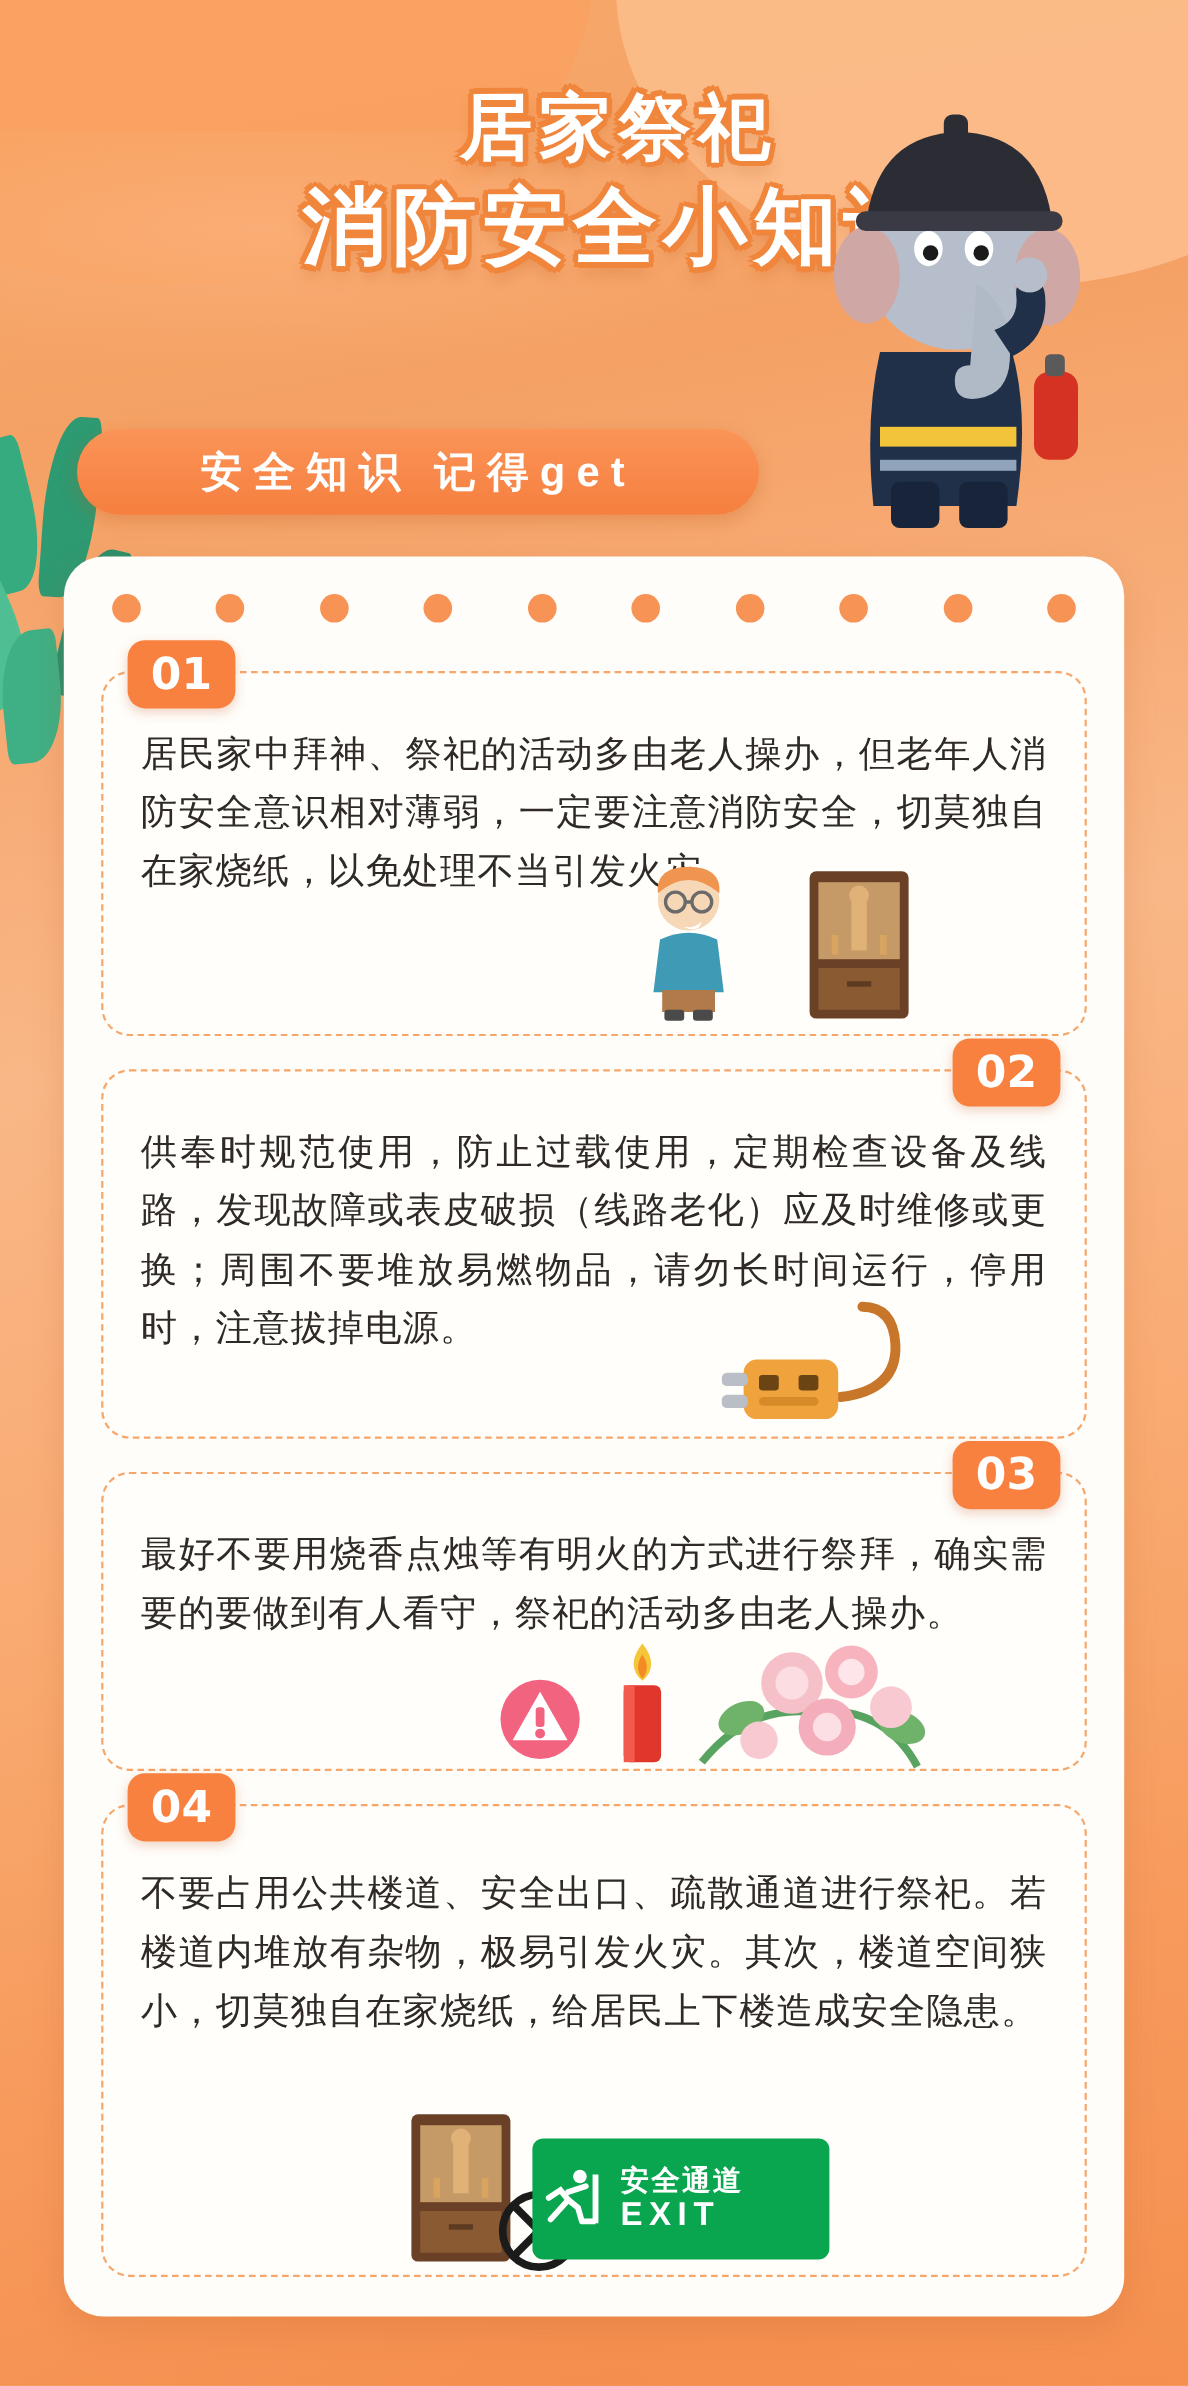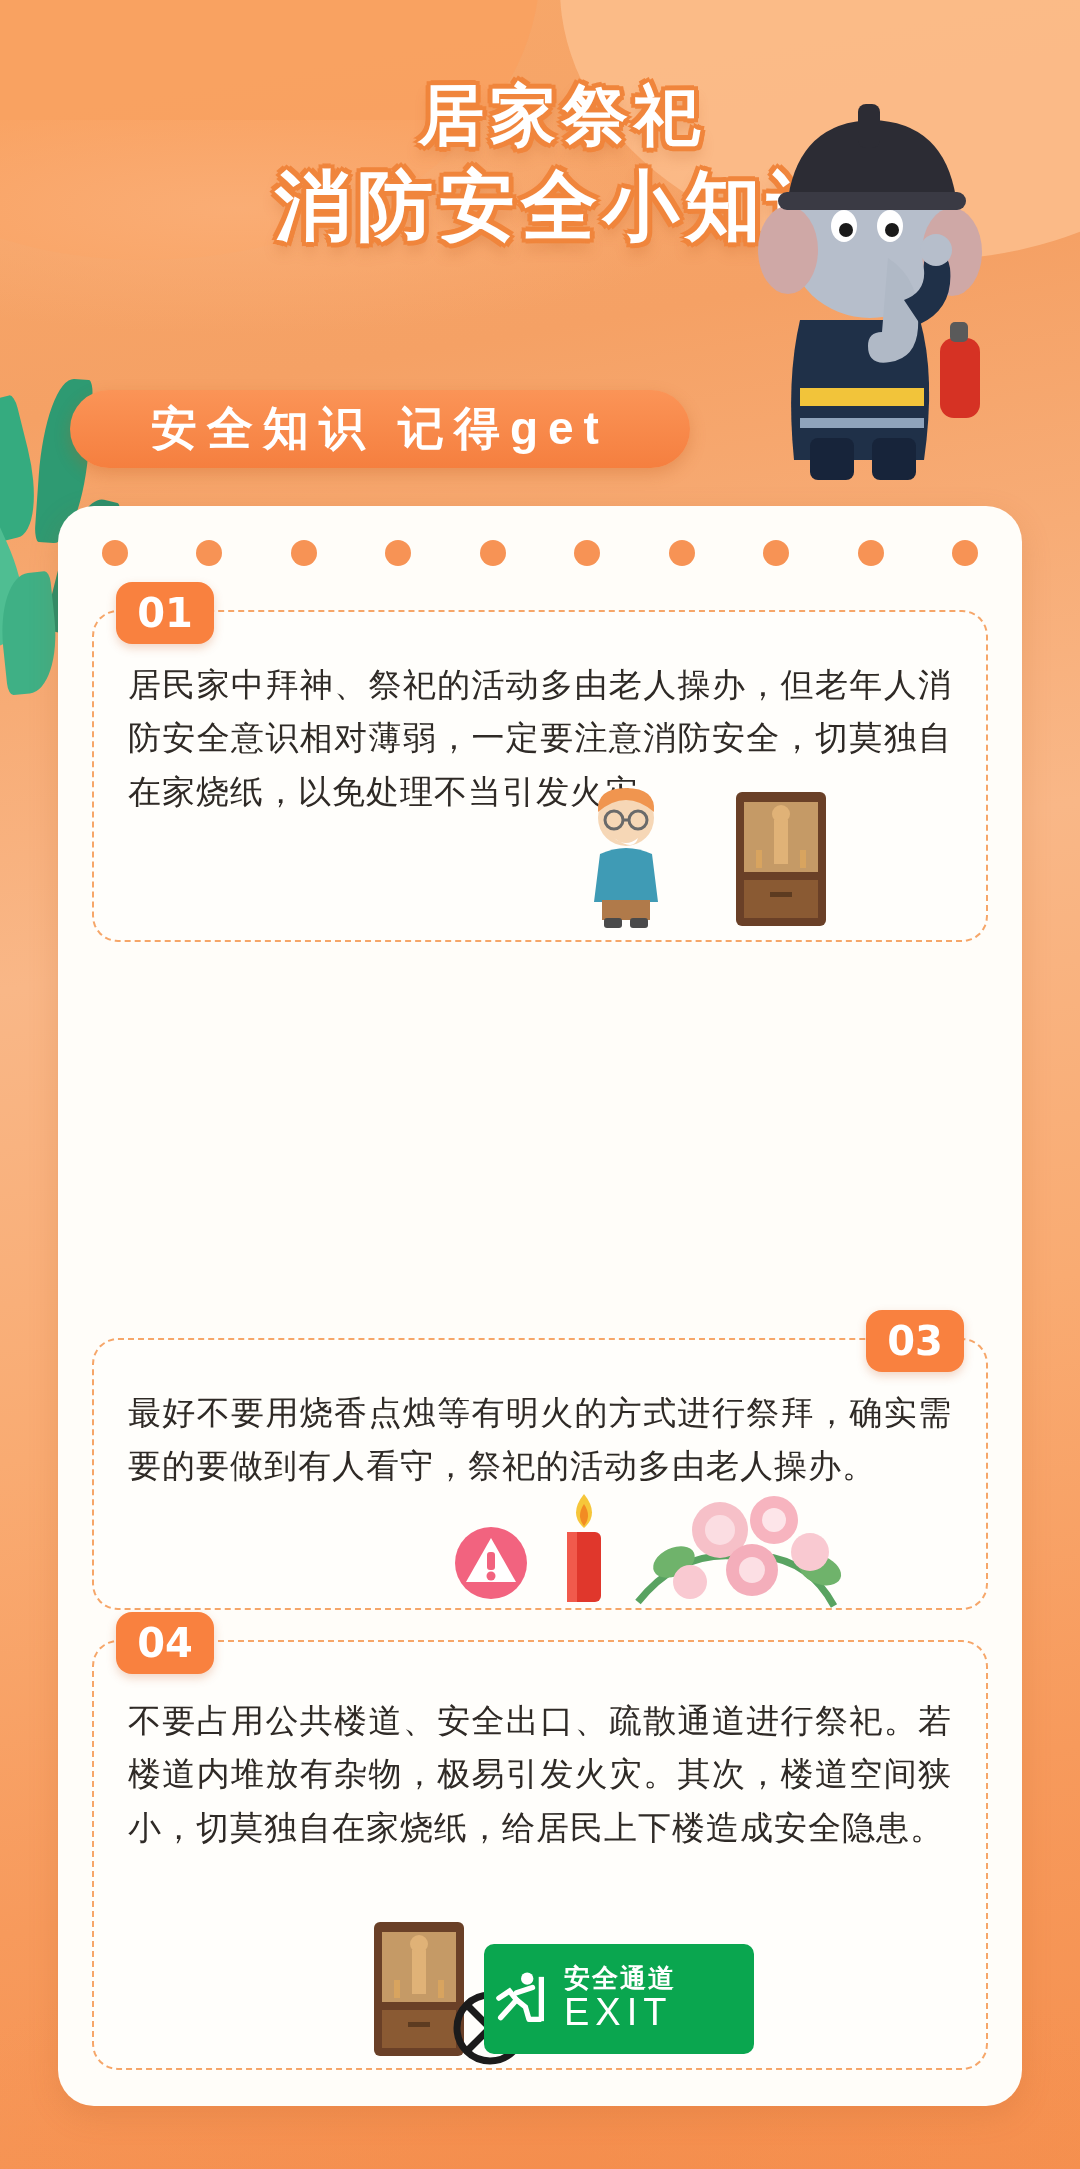--- a/index.html
+++ b/index.html
@@ -100,21 +100,21 @@
     background: linear-gradient(180deg,#fb9457,#f57f3f);
     border-radius: 44px;
     box-shadow: 0 6px 16px rgba(190,90,30,.28);
     z-index: 6;
     display: flex;
     align-items: center;
     justify-content: center;
   }
   .sub-banner span {
     color: #ffffff;
-    font-size: 46px;
+    font-size: 38px;
     font-weight: bold;
     letter-spacing: 10px;
   }
 
   
   .mascot {
     position: absolute;
     right: 58px;
     top: 70px;
     width: 310px;
@@ -215,21 +215,21 @@
     background: #0aa64f;
     border-radius: 10px;
     display: flex;
     align-items: center;
     color: #fff;
     padding-left: 6px;
     gap: 12px;
   }
   .exit-txt { display: flex; flex-direction: column; line-height: 1.1; }
   .exit-txt .cn { font-size: 26px; font-weight: bold; letter-spacing: 2px; }
-  .exit-txt .en { font-size: 38px; font-weight: normal; letter-spacing: 6px; }
+  .exit-txt .en { font-size: 30px; font-weight: bold; letter-spacing: 6px; }
 </style>
 </head>
 <body>
 
 <div class="blob blob-top-left"></div>
 <div class="blob blob-top-right"></div>
 <div class="blob-wave"></div>
 <div class="blob blob-bottom"></div>
 
 <div class="leaves">
@@ -324,20 +324,36 @@
         <rect x="18" y="96" width="74" height="38" fill="#8a5a33"></rect>
         <rect x="48" y="36" width="14" height="44" fill="#e0b277"></rect>
         <circle cx="55" cy="30" r="9" fill="#e0b277"></circle>
         <rect x="30" y="66" width="6" height="18" fill="#d8a45f"></rect>
         <rect x="74" y="66" width="6" height="18" fill="#d8a45f"></rect>
         <rect x="44" y="108" width="22" height="5" fill="#5d3b20"></rect>
       </svg>
     </div>
   </div>
 
+  <div class="section sec2">
+    <div class="badge badge-r">02</div>
+    <div class="sec-text">供奉时规范使用，防止过载使用，定期检查设备及线路，发现故障或表皮破损（线路老化）应及时维修或更换；周围不要堆放易燃物品，请勿长时间运行，停用时，注意拔掉电源。</div>
+
+    <div class="ill plug">
+      <svg viewBox="0 0 190 130" width="190" height="130">
+        <path d="M108 96 q52 -6 50 -48 q-2 -34 -30 -34" fill="none" stroke="#c8762a" stroke-width="9" stroke-linecap="round"></path>
+        <rect x="20" y="62" width="86" height="54" rx="12" fill="#f0a23c"></rect>
+        <rect x="34" y="76" width="18" height="14" rx="3" fill="#6b4414"></rect>
+        <rect x="70" y="76" width="18" height="14" rx="3" fill="#6b4414"></rect>
+        <rect x="34" y="96" width="54" height="8" rx="4" fill="#d78a28"></rect>
+        <rect x="0" y="74" width="24" height="12" rx="5" fill="#b9bec7"></rect>
+        <rect x="0" y="94" width="24" height="12" rx="5" fill="#b9bec7"></rect>
+      </svg>
+    </div>
+  </div>
 
   <div class="section sec3">
     <div class="badge badge-r">03</div>
     <div class="sec-text">最好不要用烧香点烛等有明火的方式进行祭拜，确实需要的要做到有人看守，祭祀的活动多由老人操办。</div>
 
     <div class="ill warn">
       <svg viewBox="0 0 74 74" width="74" height="74">
         <circle cx="37" cy="37" r="36" fill="#f2637f"></circle>
         <path d="M37 12 L62 56 L12 56 Z" fill="#ffffff"></path>
         <rect x="33" y="26" width="8" height="18" rx="3" fill="#f2637f"></rect>

